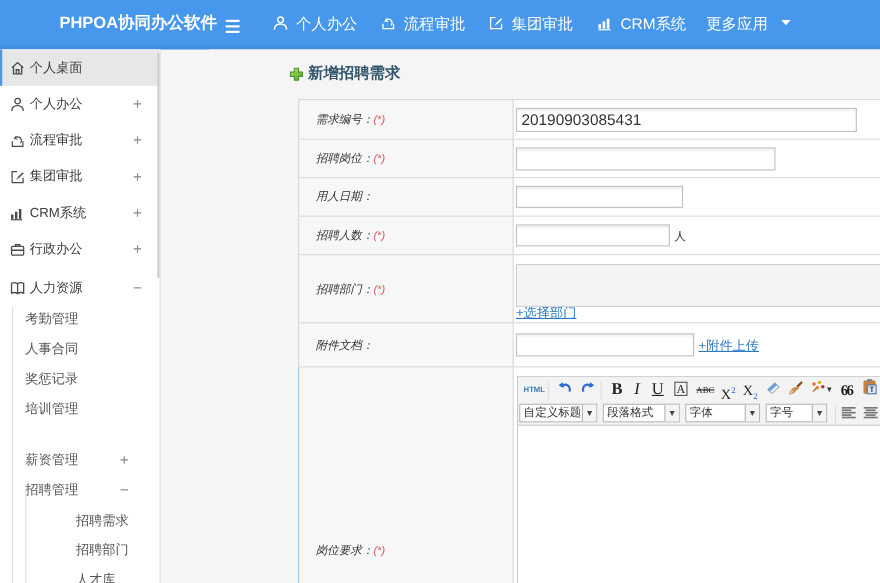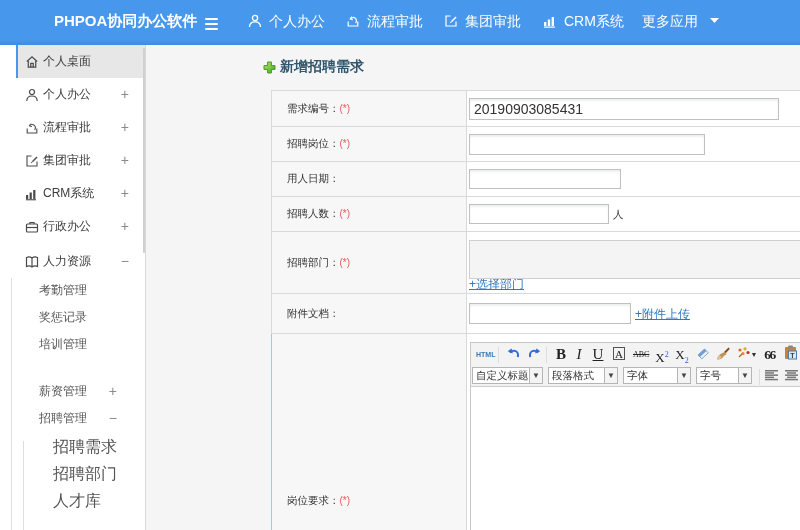--- a/index.html
+++ b/index.html
@@ -11,43 +11,43 @@
   background:linear-gradient(to bottom, #4797ec 0, #4797ec 40px, #3f8ce2 45px); }
 #nav .logo { position:absolute; left:6px; top:0; height:42px; line-height:42px;
   color:#fff; font-size:15px; font-weight:bold;margin-left:48px; }
 .navitem { position:absolute; top:0; height:42px; line-height:42px; color:#fff; font-size:14px; }
 .navitem svg { vertical-align:middle; margin-right:7px; margin-top:-3px; }
 #hamb { position:absolute; left:205px; top:18px; width:13px; }
 #hamb div { height:2px; background:#fff; margin-bottom:3px; border-radius:1px; }
 
 
 #side { position:absolute; left:0; top:45px; width:146px; height:485px; background:#fff;
-  border-right:1px solid #d9d9d9;padding-left:16px; }
+  border-right:1px solid #d9d9d9; }
 #sthumb { position:absolute; left:142.5px; top:3px; width:2.5px; height:205px; background:#cfcfcf; border-radius:2px; }
 .s1 { position:relative; height:33px; line-height:33px; font-size:12px; color:#3c3c3c; }
 .s1 svg { position:absolute; left:9px; top:10px; }
 .s1 .t { position:absolute; left:27px; }
 .pm { position:absolute; right:16px; top:0; color:#8a8a8a; font-size:14px; font-weight:normal; }
 .s1.active { background:#e7e7e7; border-left:2px solid #4797ec; }
 .s1.active svg { left:7px; }
 .s1.active .t { left:25px; }
 .s2 { position:relative; height:27px; line-height:27px; font-size:12px; color:#555; padding-left:23px; }
 .s2 .pm { right:28px; }
-.s3 { position:relative; height:27px; line-height:27px; font-size:16px; color:#555; padding-left:37px; }
+.s3 { position:relative; height:27px; line-height:27px; font-size:12px; color:#555; padding-left:37px;margin-left:32px; }
 .guide1 { position:absolute; left:11px; top:233px; bottom:-9px; width:1px; background:#dedede; }
 .guide2 { position:absolute; left:23px; top:396px; bottom:-9px; width:1px; background:#dedede; }
 
 
 #content { position:absolute; left:147px; top:45px; width:653px; height:485px; background:#f5f5f5; overflow:visible;margin-left:43px; }
 #title svg { position:absolute; left:73px; top:15.5px; }
 #title span { position:absolute; left:90px; top:14px; line-height:14px; font-size:14px; font-weight:bold; color:#34576e; }
 
 table#form { position:absolute; left:81px; top:45px; border-collapse:collapse; table-layout:fixed; width:622px; }
 #form td { border:1px solid #d9d9d9; vertical-align:middle; }
-#form td.lb { background:#f7f7f7; padding-left:15px; font-size:10.5px; color:#333; }
+#form td.lb { background:#f7f7f7; padding-left:15px; font-size:10.5px; color:#333;font-style:italic; }
 #form td.vl { background:#fff; padding-left:2px; }
 #form td.ex { background:#fff; border-left-color:#e0e0e0; }
 .star { color:#e05b5b; font-size:10px; }
 .inp { border:1px solid #c0c0c0; background:#fff; height:21px; font-size:14px; color:#333;
   padding:0 4px; font-family:"Liberation Sans",sans-serif;
   box-shadow:inset 0 2px 2px rgba(150,170,150,0.18); vertical-align:middle; }
 .lnk { color:#2d7ac2; font-size:12px;text-decoration:underline; }
 #ta { width:366px; height:39px; background:#f4f4f4; border:1px solid #cfcfcf; position:relative; margin-top:5px; }
 #ta .rsz { position:absolute; right:0; bottom:0; width:10px; height:10px; }
 
@@ -161,20 +161,21 @@
     <div class="s1" style="line-height:37px;">
       <svg width="14" height="14" viewBox="0 0 14 14" fill="none" stroke="#4a4a4a" stroke-width="1.2" style="top:12px;">
         <path d="M7 3 C5.5 1.8 3 1.8 1.5 2.5 V11.5 C3 10.8 5.5 10.8 7 12 C8.5 10.8 11 10.8 12.5 11.5 V2.5 C11 1.8 8.5 1.8 7 3 Z"></path>
           <path d="M7 3 V12"></path>
       </svg>
         <span class="t">人力资源</span>
         <span class="pm">−</span>
       </div>
     <div class="guide1"></div>
     <div class="s2" style="margin-top:1px;">考勤管理</div>
+    <div class="s2">人事合同</div>
     <div class="s2">奖惩记录</div>
     <div class="s2">培训管理</div>
     <div class="s2" style="margin-top:20px;">薪资管理<span class="pm">+</span></div>
     <div class="s2">招聘管理<span class="pm">−</span></div>
     <div class="guide2"></div>
     <div class="s3" style="margin-top:1px;">招聘需求</div>
     <div class="s3">招聘部门</div>
     <div class="s3">人才库</div>
     <div id="sthumb"></div>
   </div>

